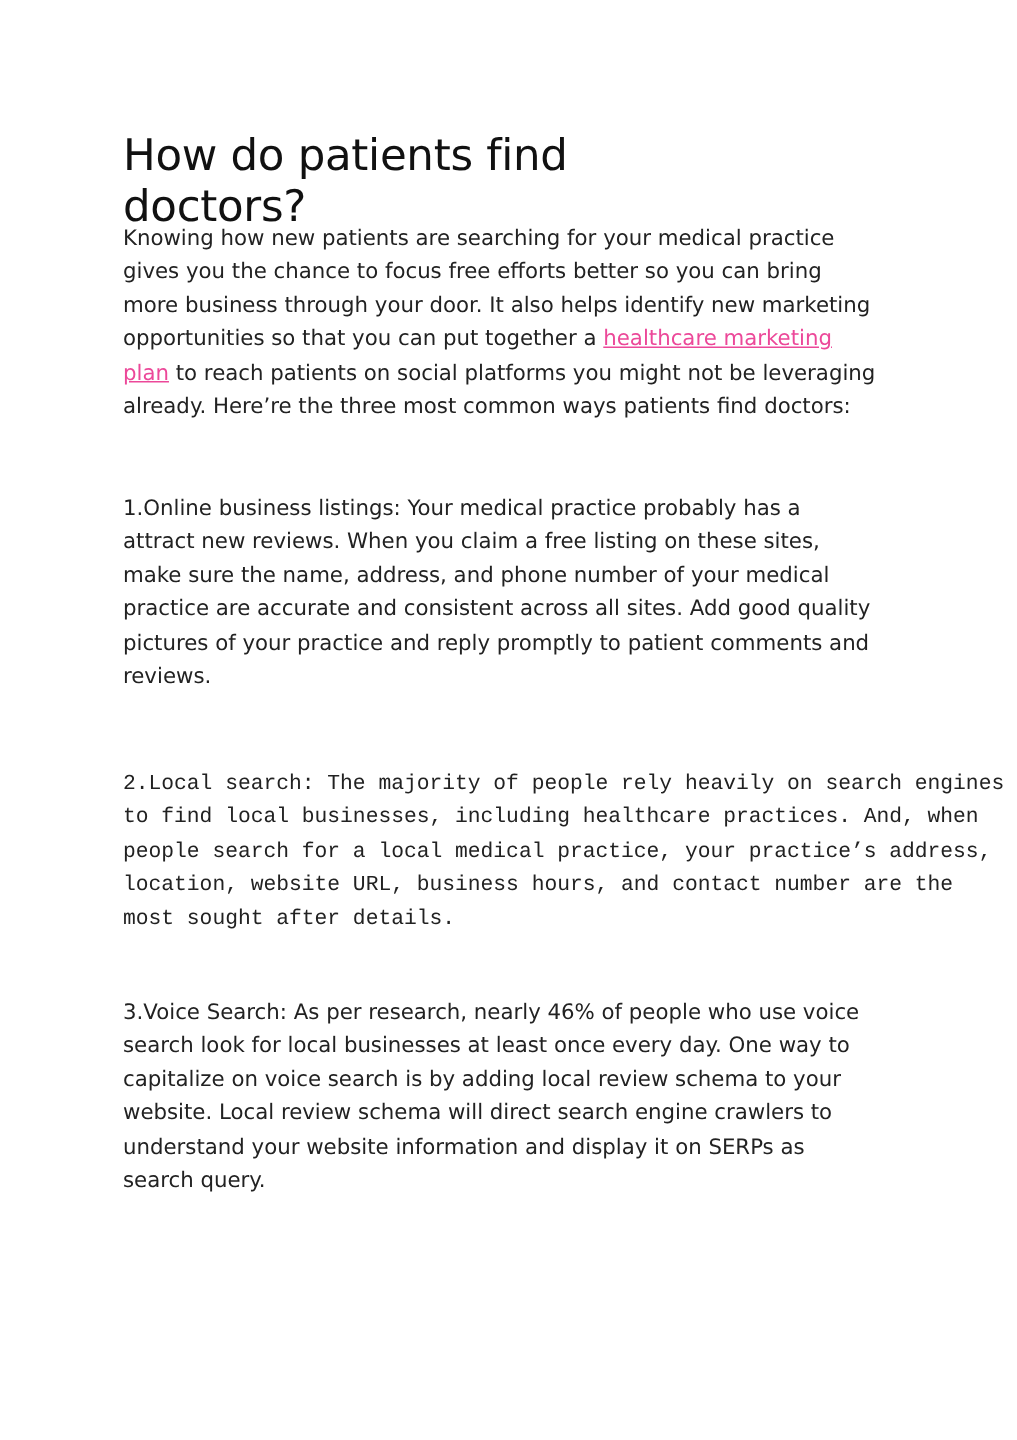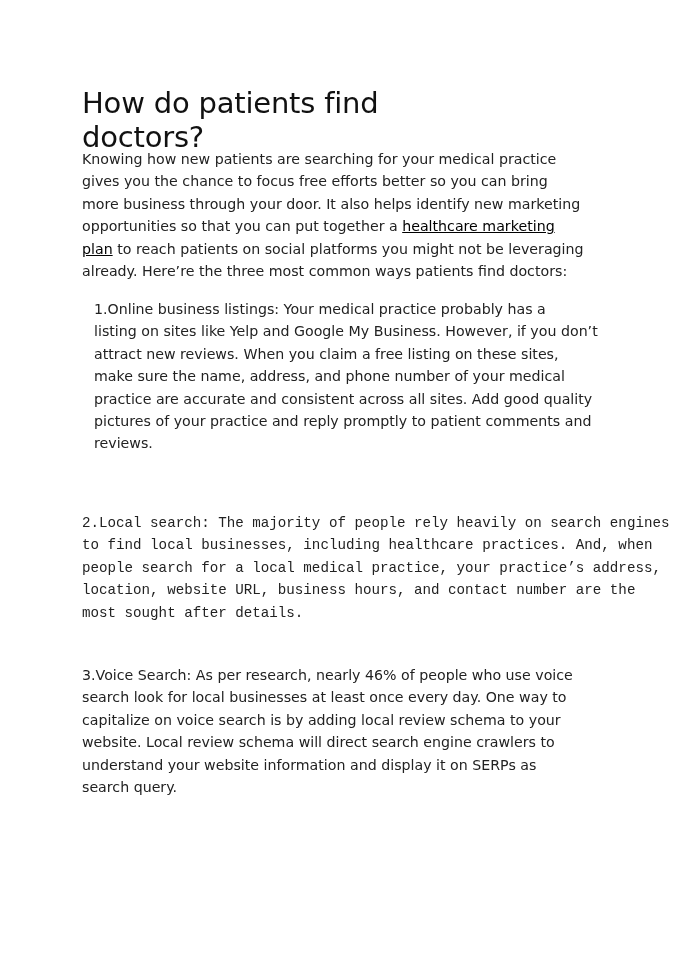--- a/index.html
+++ b/index.html
@@ -42,25 +42,25 @@
       line-height: 22.4px;
       color: #222222;
       margin: 0;
     }
     .para .line {
       display: block;
       white-space: nowrap;
       height: 22.4px;
     }
     .intro { top: 148px; }
-    .item1 { top: 298px; margin-left: 12px; }
+    .item1 { top: 328px; }
     .item2 { top: 512px; font-family: Liberation Mono, monospace; }
     .item3 { top: 664px; }
     a.link {
-      color: #000000;
+      color: #ec4899;
       text-decoration: underline;
     }
   </style>
 </head>
 <body>
 
 <div class="page">
 
   <h1 class="title">
     <span class="line">How do patients find</span>
@@ -75,21 +75,20 @@
       <span>opportunities so that you can put together a </span><a class="link" href="#">healthcare marketing</a>
     </span>
     <span class="line">
       <a class="link" href="#">plan</a><span> to reach patients on social platforms you might not be leveraging</span>
     </span>
     <span class="line">already. Here’re the three most common ways patients find doctors:</span>
   </div>
 
   <div class="para item1">
     <span class="line">1.Online business listings:  Your medical practice probably has a</span>
-    <span class="line">listing on sites like Yelp and Google My Business. However, if you don’t</span>
     <span class="line">attract new reviews. When you claim a free listing on these sites,</span>
     <span class="line">make sure the name, address, and phone number of your medical</span>
     <span class="line">practice are accurate and consistent across all sites. Add good quality</span>
     <span class="line">pictures of your practice and reply promptly to patient comments and</span>
     <span class="line">reviews.</span>
   </div>
 
   <div class="para item2">
     <span class="line">2.Local search: The majority of people rely heavily on search engines</span>
     <span class="line">to find local businesses, including  healthcare practices. And, when</span>

